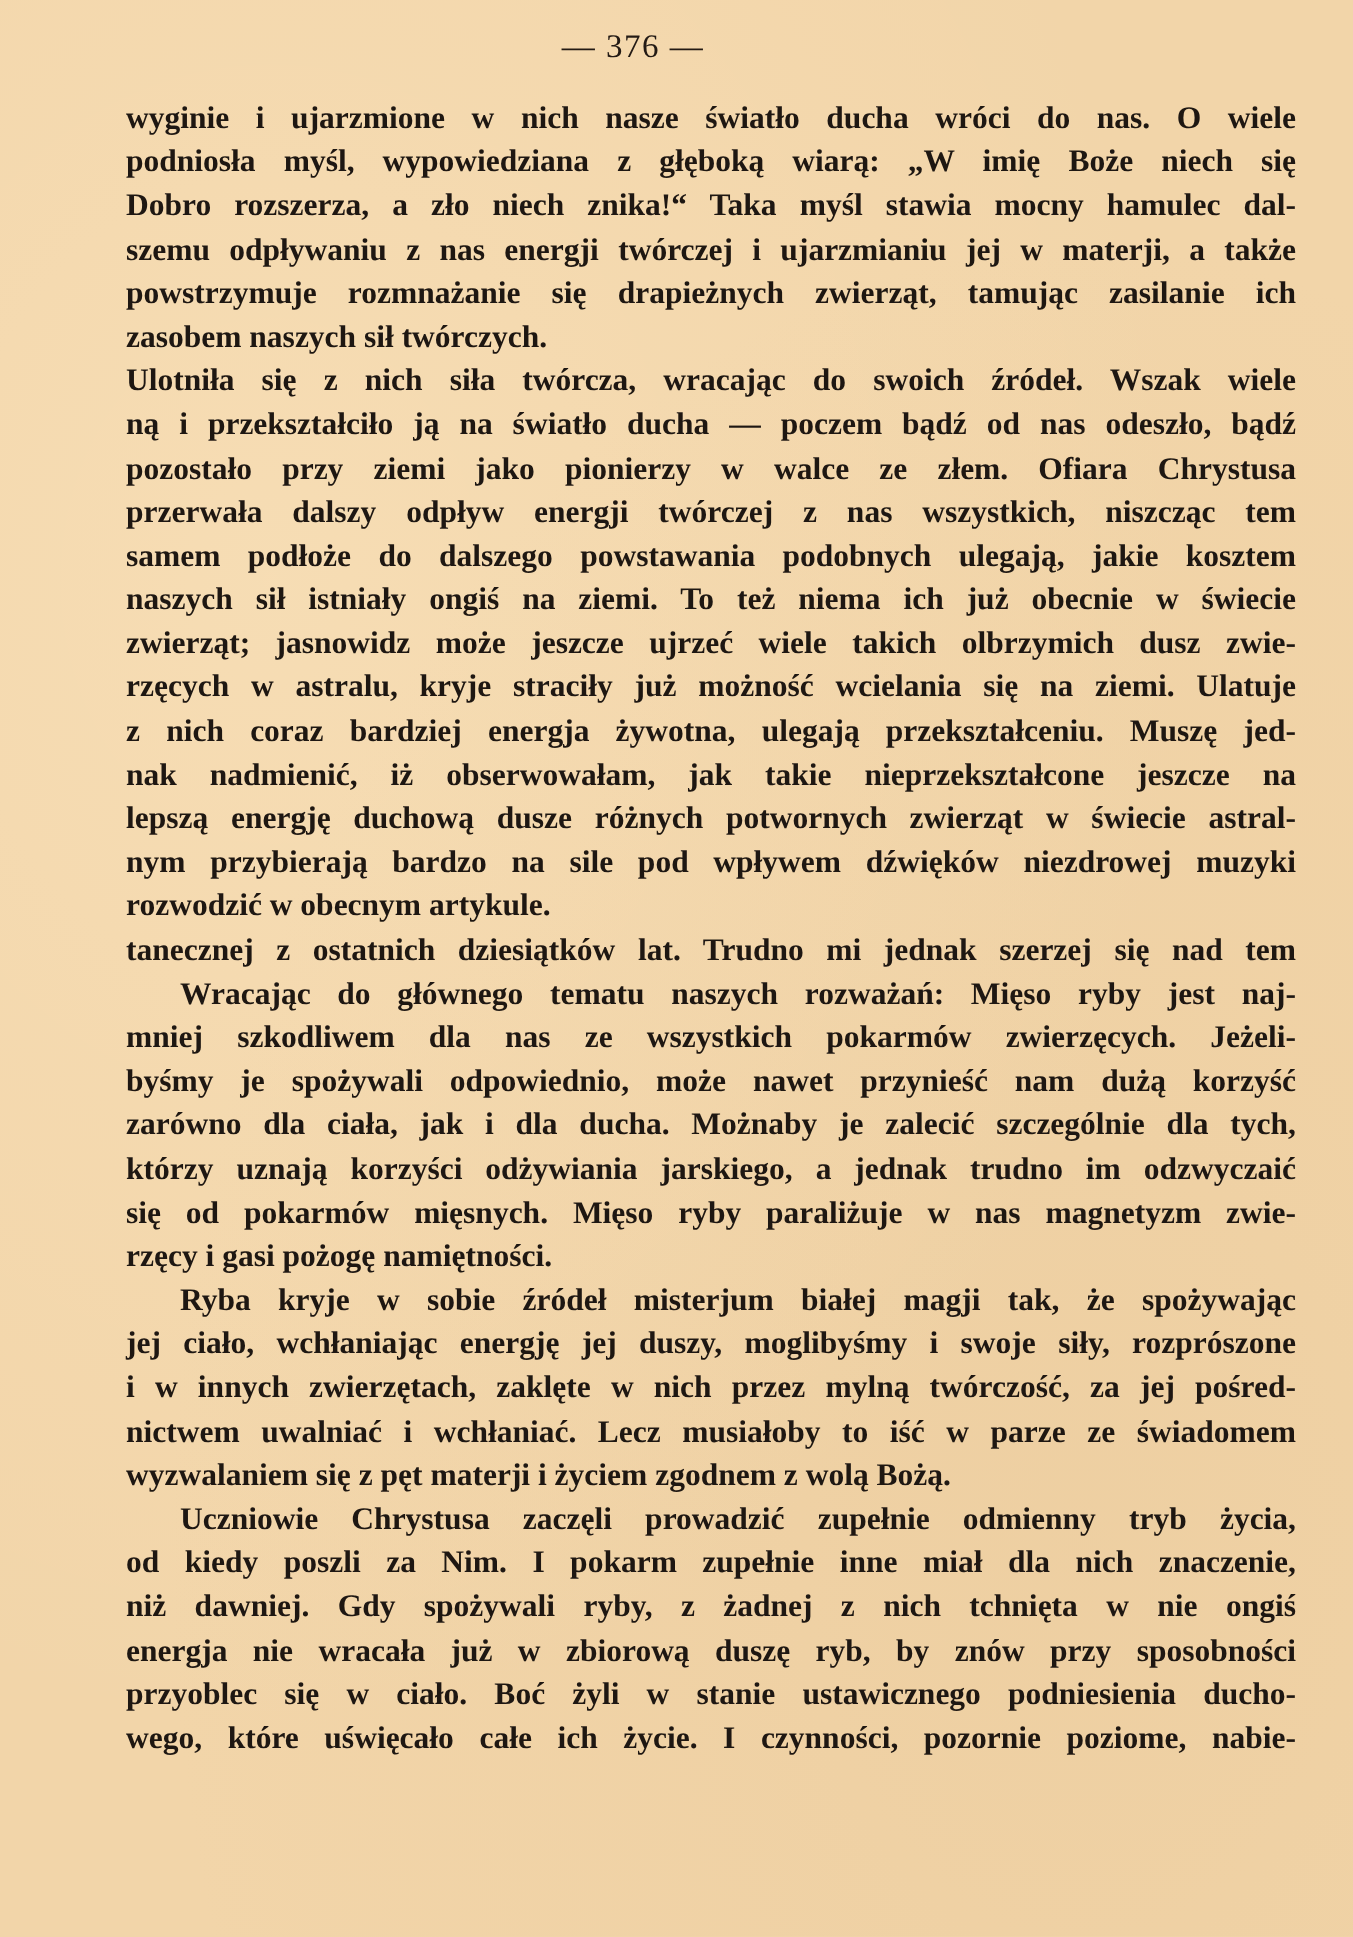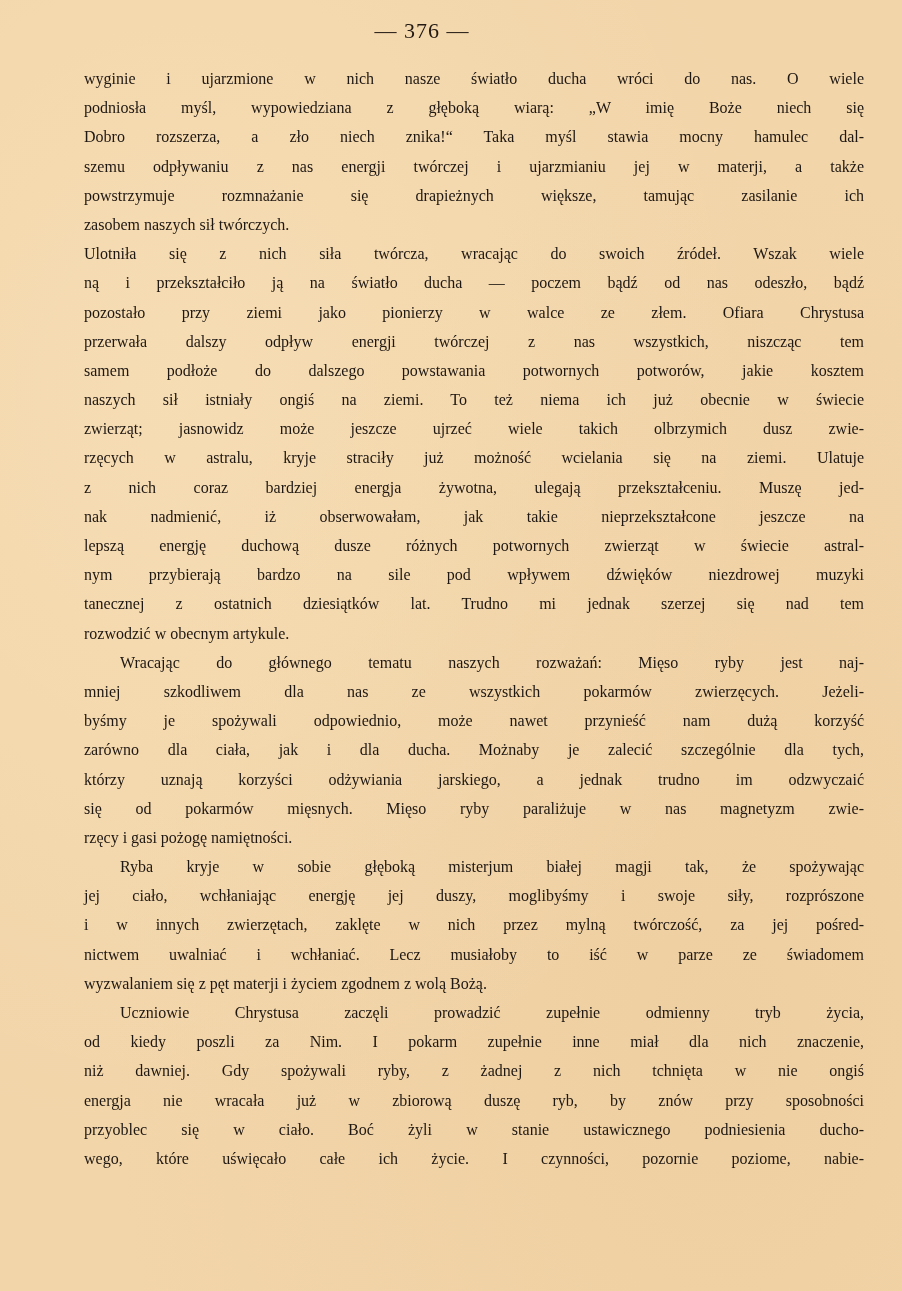--- a/index.html
+++ b/index.html
@@ -37,25 +37,26 @@
     }
     .text-body {
       position: absolute;
       left: 84px;
       top: 64px;
       width: 780px;
     }
     .line {
       height: 29.2px;
       line-height: 29.2px;
-      font-size: 16px;
+      font-size: 21px;
       white-space: nowrap;
       text-align: justify;
       text-align-last: justify;
       overflow: visible;
+      font-weight: bold;
     }
     .line.indent {
       padding-left: 36px;
     }
     .line.last {
       text-align-last: left;
     }
   </style>
 </head>
 <body style="background-color: rgb(242, 213, 169); color: rgb(30, 23, 18);">
@@ -63,53 +64,53 @@
 <div class="page">
   <div class="page-number">— 376 —</div>
 
   <div class="text-body">
 
     <div class="paragraph">
       <div class="line">wyginie i ujarzmione w nich nasze światło ducha wróci do nas. O wiele</div>
       <div class="line">podniosła myśl, wypowiedziana z głęboką wiarą: „W imię Boże niech się</div>
       <div class="line">Dobro rozszerza, a zło niech znika!“ Taka myśl stawia mocny hamulec dal-</div>
       <div class="line">szemu odpływaniu z nas energji twórczej i ujarzmianiu jej w materji, a także</div>
-      <div class="line">powstrzymuje rozmnażanie się drapieżnych większe, tamując zasilanie ich</div>
+      <div class="line">powstrzymuje rozmnażanie się drapieżnych zwierząt, tamując zasilanie ich</div>
       <div class="line last">zasobem naszych sił twórczych.</div>
     </div>
 
     <div class="paragraph">
       <div class="line">Ulotniła się z nich siła twórcza, wracając do swoich źródeł. Wszak wiele</div>
       <div class="line">ną i przekształciło ją na światło ducha — poczem bądź od nas odeszło, bądź</div>
       <div class="line">pozostało przy ziemi jako pionierzy w walce ze złem. Ofiara Chrystusa</div>
       <div class="line">przerwała dalszy odpływ energji twórczej z nas wszystkich, niszcząc tem</div>
-      <div class="line">samem podłoże do dalszego powstawania potwornych potworów, jakie kosztem</div>
+      <div class="line">samem podłoże do dalszego powstawania podobnych ulegają, jakie kosztem</div>
       <div class="line">naszych sił istniały ongiś na ziemi. To też niema ich już obecnie w świecie</div>
       <div class="line">zwierząt; jasnowidz może jeszcze ujrzeć wiele takich olbrzymich dusz zwie-</div>
       <div class="line">rzęcych w astralu, kryje straciły już możność wcielania się na ziemi. Ulatuje</div>
       <div class="line">z nich coraz bardziej energja żywotna, ulegają przekształceniu. Muszę jed-</div>
       <div class="line">nak nadmienić, iż obserwowałam, jak takie nieprzekształcone jeszcze na</div>
       <div class="line">lepszą energję duchową dusze różnych potwornych zwierząt w świecie astral-</div>
       <div class="line">nym przybierają bardzo na sile pod wpływem dźwięków niezdrowej muzyki</div>
+      <div class="line last">rozwodzić w obecnym artykule.</div>
       <div class="line">tanecznej z ostatnich dziesiątków lat. Trudno mi jednak szerzej się nad tem</div>
-      <div class="line last">rozwodzić w obecnym artykule.</div>
     </div>
 
     <div class="paragraph">
       <div class="line indent">Wracając do głównego tematu naszych rozważań: Mięso ryby jest naj-</div>
       <div class="line">mniej szkodliwem dla nas ze wszystkich pokarmów zwierzęcych. Jeżeli-</div>
       <div class="line">byśmy je spożywali odpowiednio, może nawet przynieść nam dużą korzyść</div>
       <div class="line">zarówno dla ciała, jak i dla ducha. Możnaby je zalecić szczególnie dla tych,</div>
       <div class="line">którzy uznają korzyści odżywiania jarskiego, a jednak trudno im odzwyczaić</div>
       <div class="line">się od pokarmów mięsnych. Mięso ryby paraliżuje w nas magnetyzm zwie-</div>
       <div class="line last">rzęcy i gasi pożogę namiętności.</div>
     </div>
 
     <div class="paragraph">
-      <div class="line indent">Ryba kryje w sobie głęboką misterjum białej magji tak, że spożywając</div>
+      <div class="line indent">Ryba kryje w sobie źródeł misterjum białej magji tak, że spożywając</div>
       <div class="line">jej ciało, wchłaniając energję jej duszy, moglibyśmy i swoje siły, rozprószone</div>
       <div class="line">i w innych zwierzętach, zaklęte w nich przez mylną twórczość, za jej pośred-</div>
       <div class="line">nictwem uwalniać i wchłaniać. Lecz musiałoby to iść w parze ze świadomem</div>
       <div class="line last">wyzwalaniem się z pęt materji i życiem zgodnem z wolą Bożą.</div>
     </div>
 
     <div class="paragraph">
       <div class="line indent">Uczniowie Chrystusa zaczęli prowadzić zupełnie odmienny tryb życia,</div>
       <div class="line">od kiedy poszli za Nim. I pokarm zupełnie inne miał dla nich znaczenie,</div>
       <div class="line">niż dawniej. Gdy spożywali ryby, z żadnej z nich tchnięta w nie ongiś</div>

